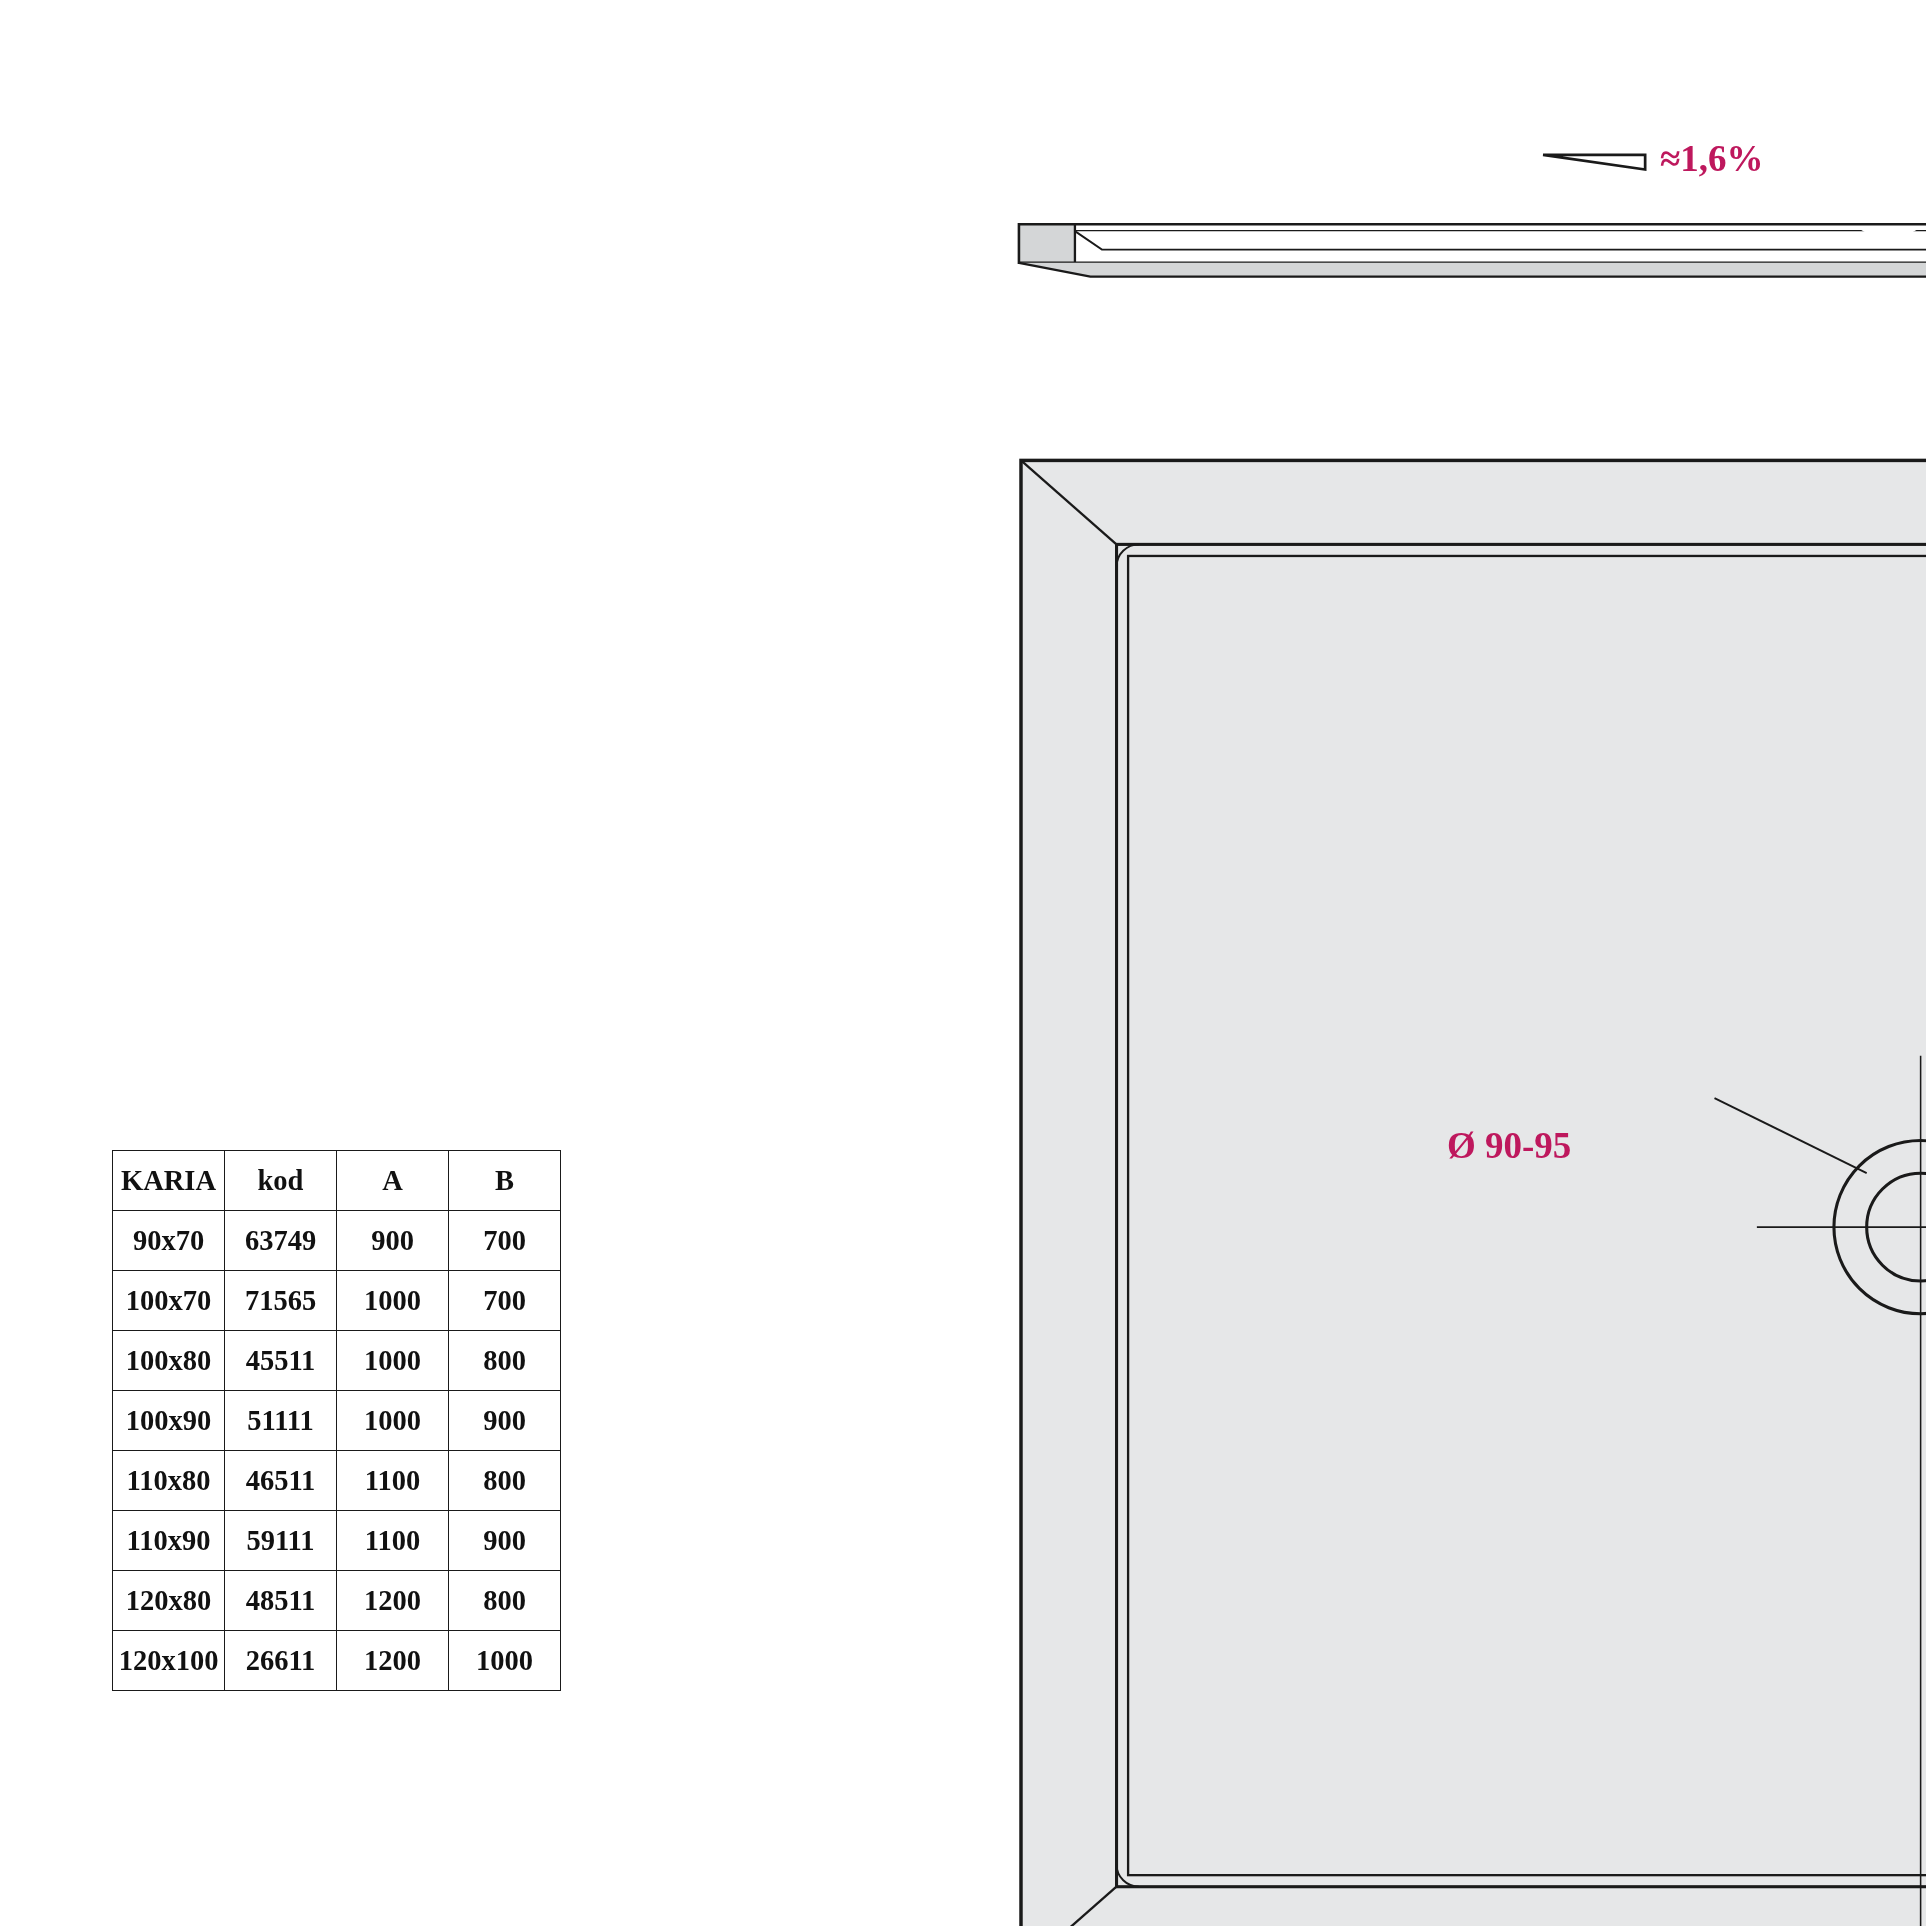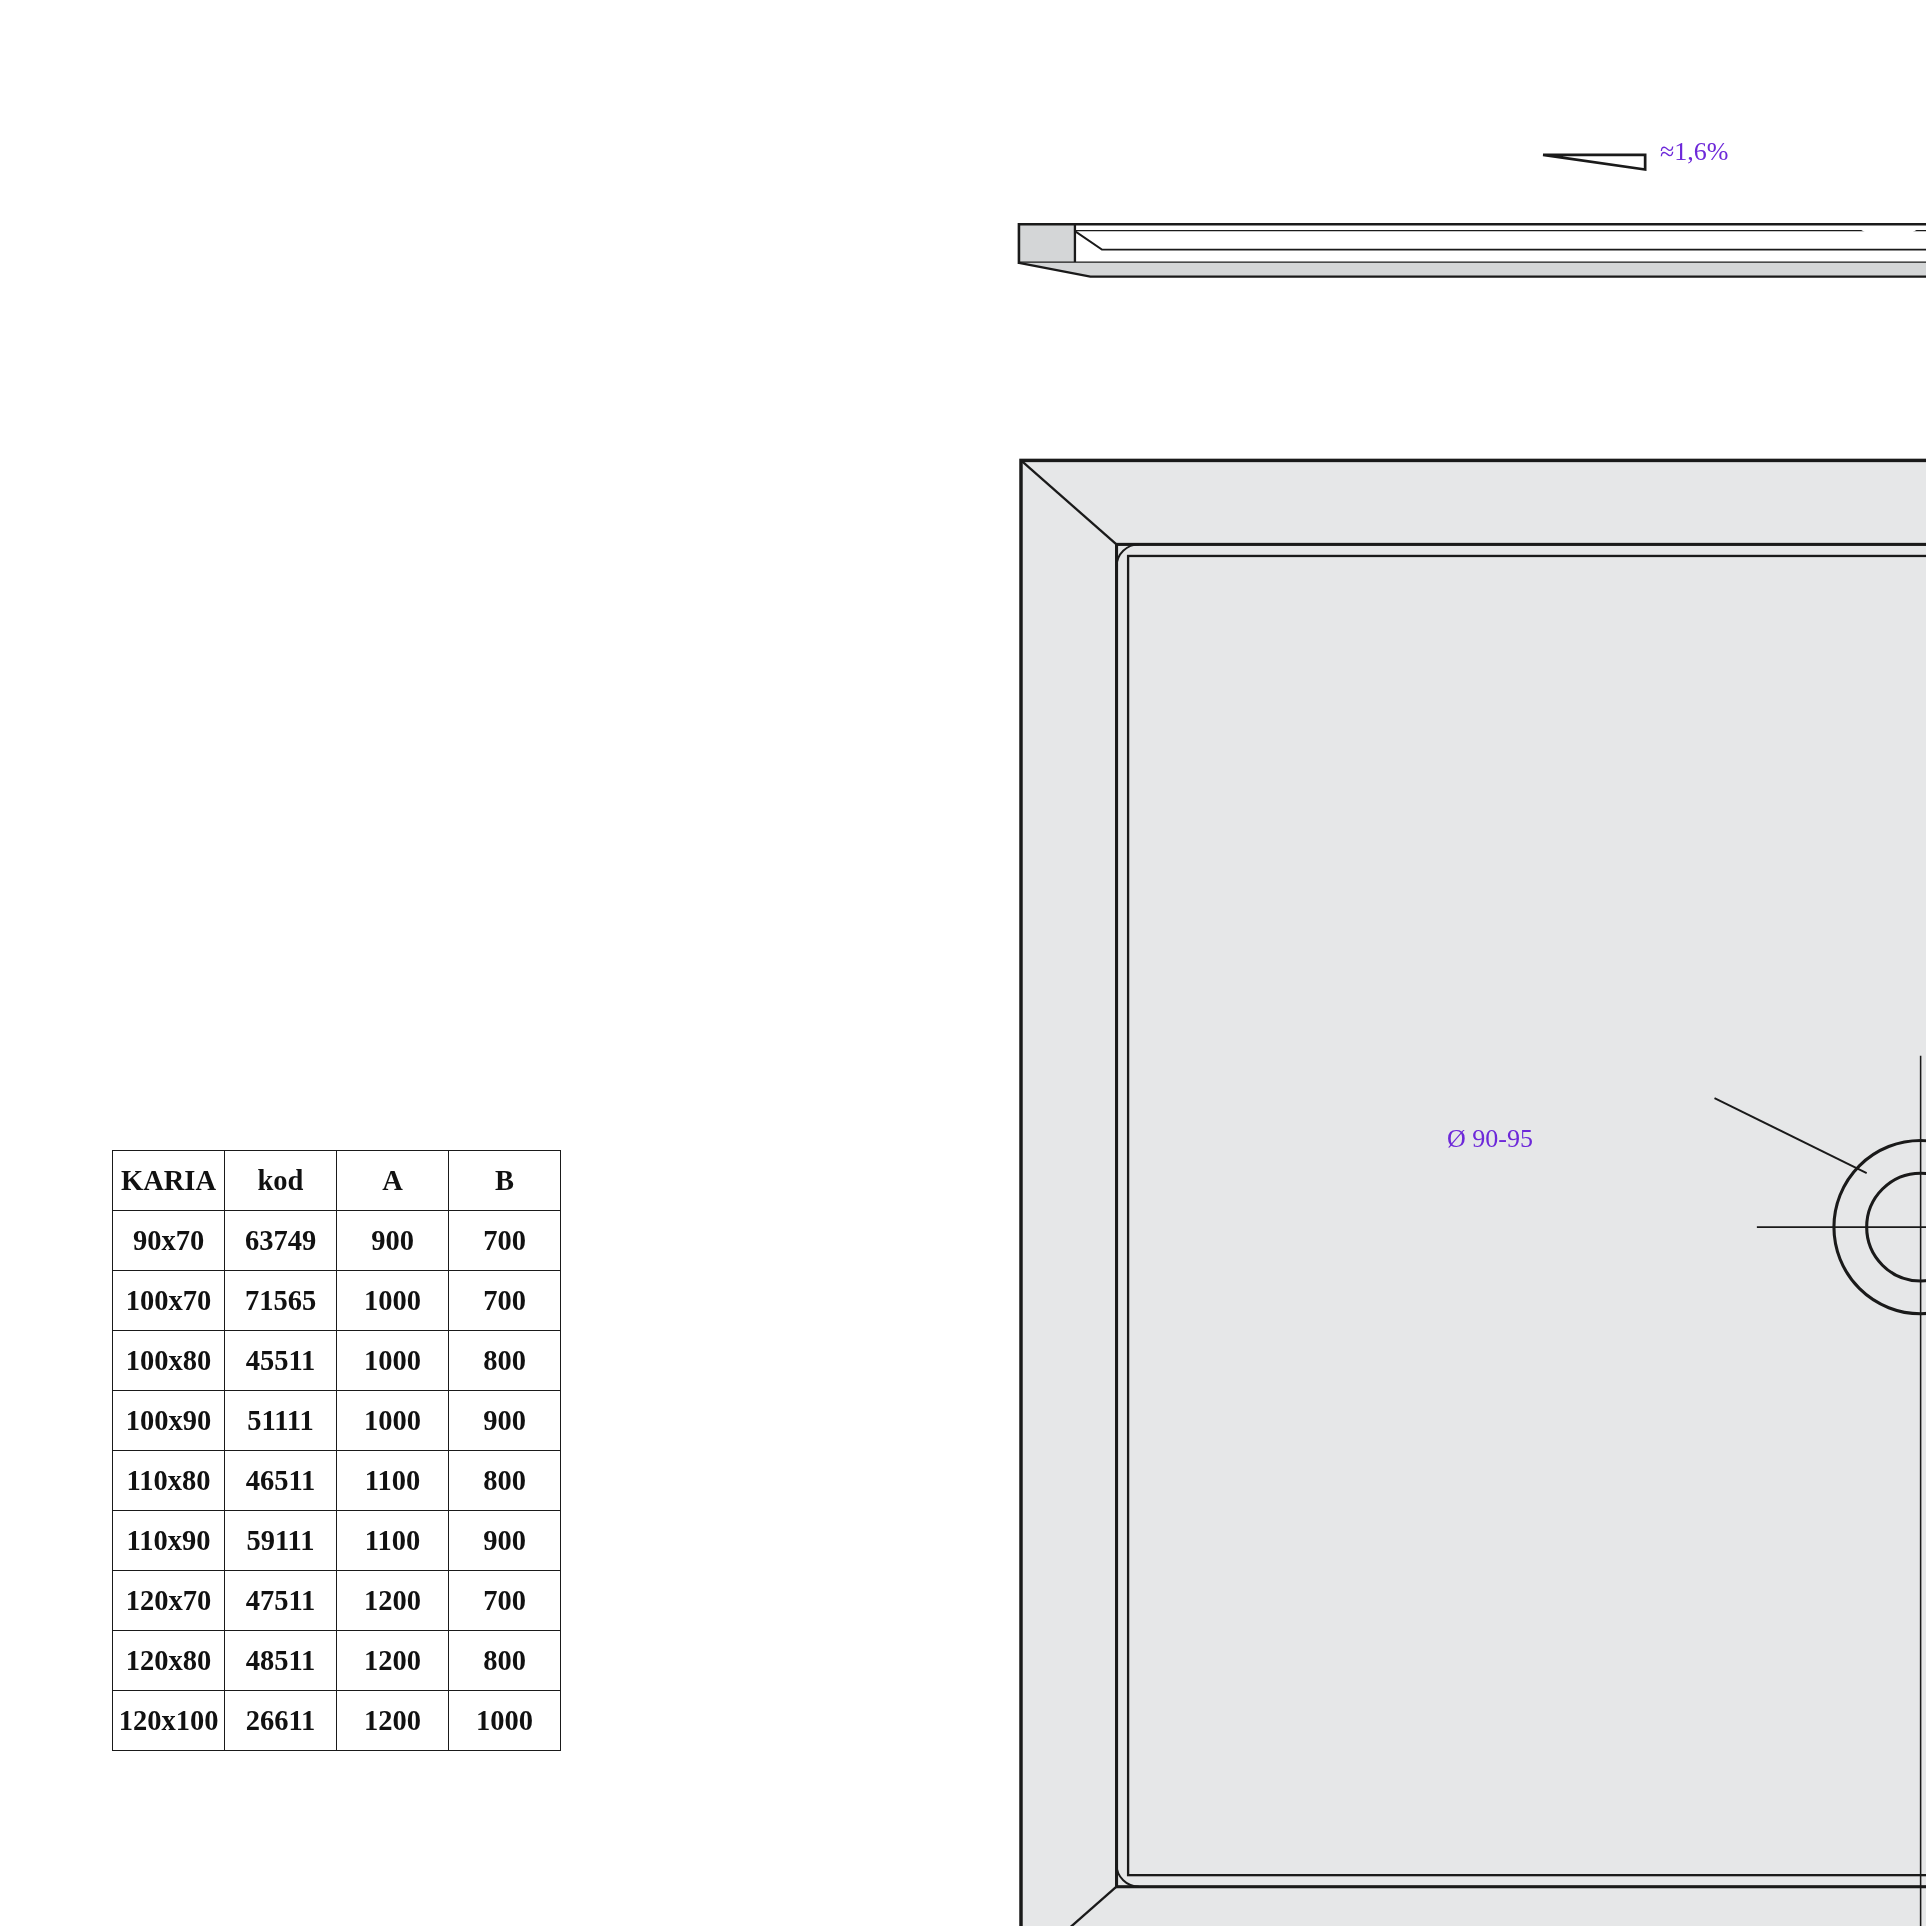--- a/index.html
+++ b/index.html
@@ -44,23 +44,23 @@
   }
   #spec-table col.c0 { width: 112px; }
   #spec-table col.c1 { width: 112px; }
   #spec-table col.c2 { width: 112px; }
   #spec-table col.c3 { width: 112px; }
 
   
   .dim-text {
     position: absolute;
     font-family: "Liberation Serif", serif;
-    font-size: 26px;
-    font-weight: normal;
-    color: #6d28d9;
+    font-size: 37px;
+    font-weight: bold;
+    color: #be185d;
     white-space: nowrap;
   }
 
   
   #drawing {
     position: absolute;
     left: 0; top: 0;
     width: 2408px;
     height: 2408px;
     pointer-events: none;
@@ -212,26 +212,20 @@
         <td>1100</td>
         <td>800</td>
       </tr>
       <tr>
         <td>110x90</td>
         <td>59111</td>
         <td>1100</td>
         <td>900</td>
       </tr>
       <tr>
-        <td>120x70</td>
-        <td>47511</td>
-        <td>1200</td>
-        <td>700</td>
-      </tr>
-      <tr>
         <td>120x80</td>
         <td>48511</td>
         <td>1200</td>
         <td>800</td>
       </tr>
       <tr>
         <td>120x100</td>
         <td>26611</td>
         <td>1200</td>
         <td>1000</td>

